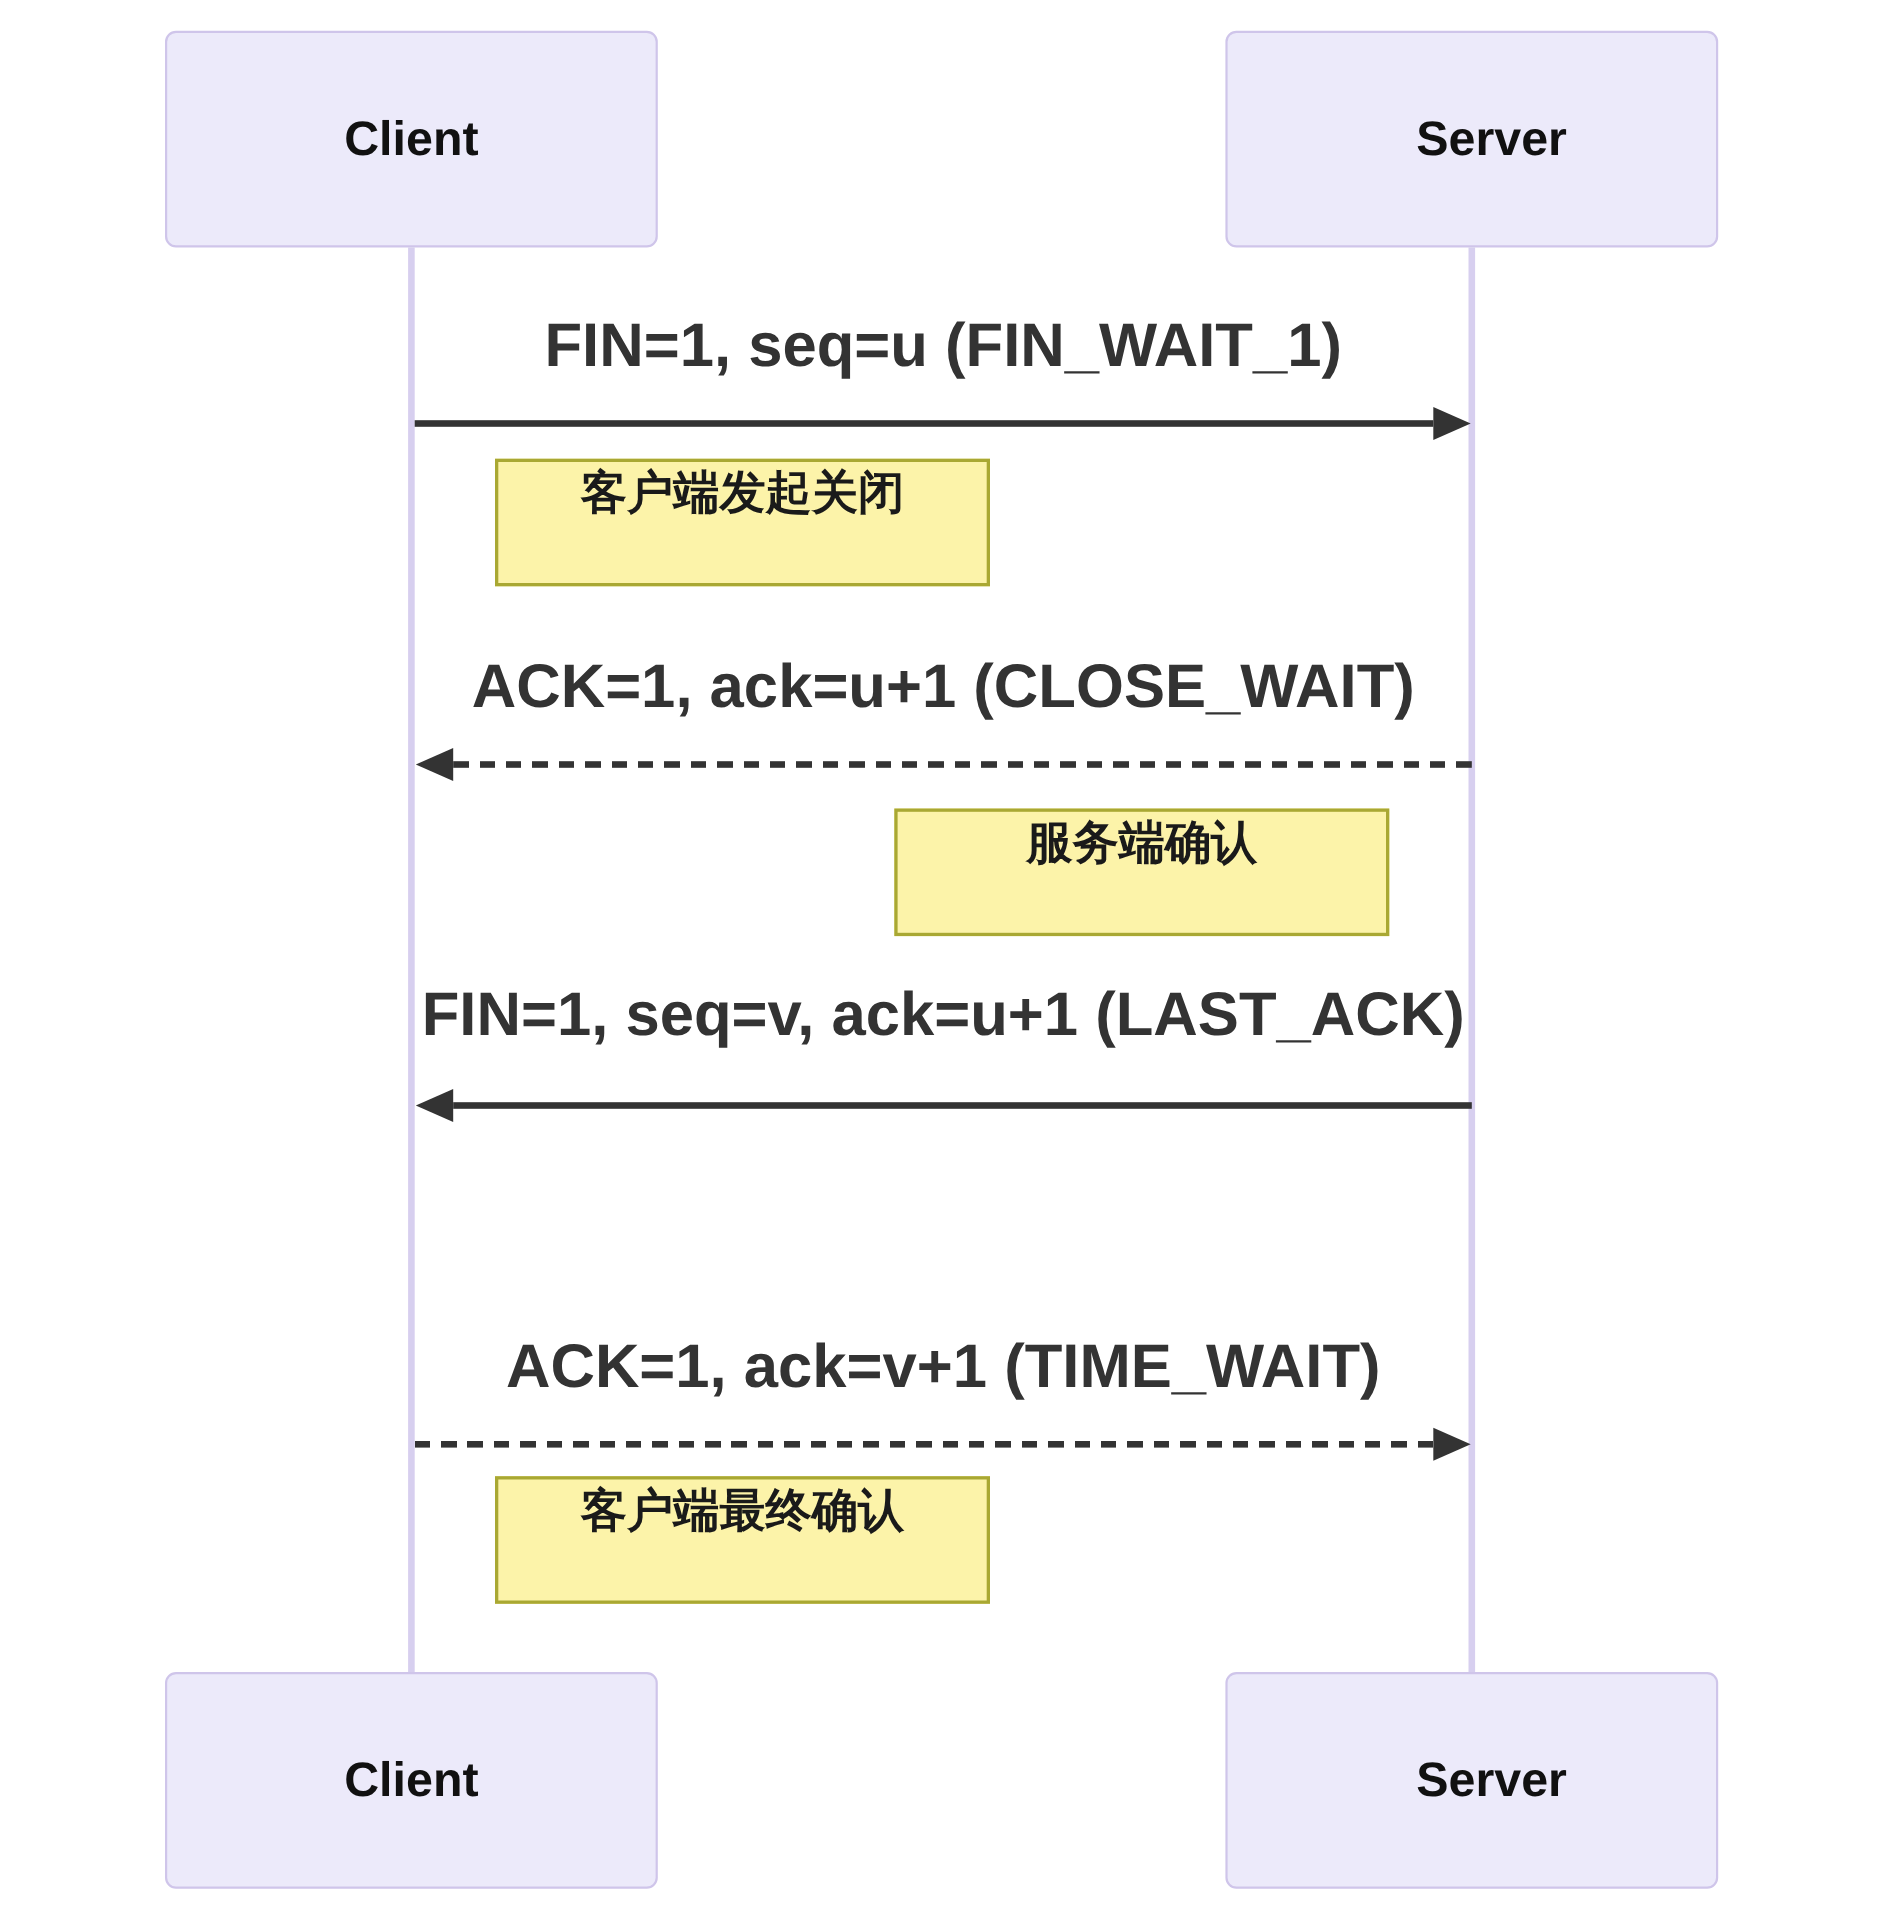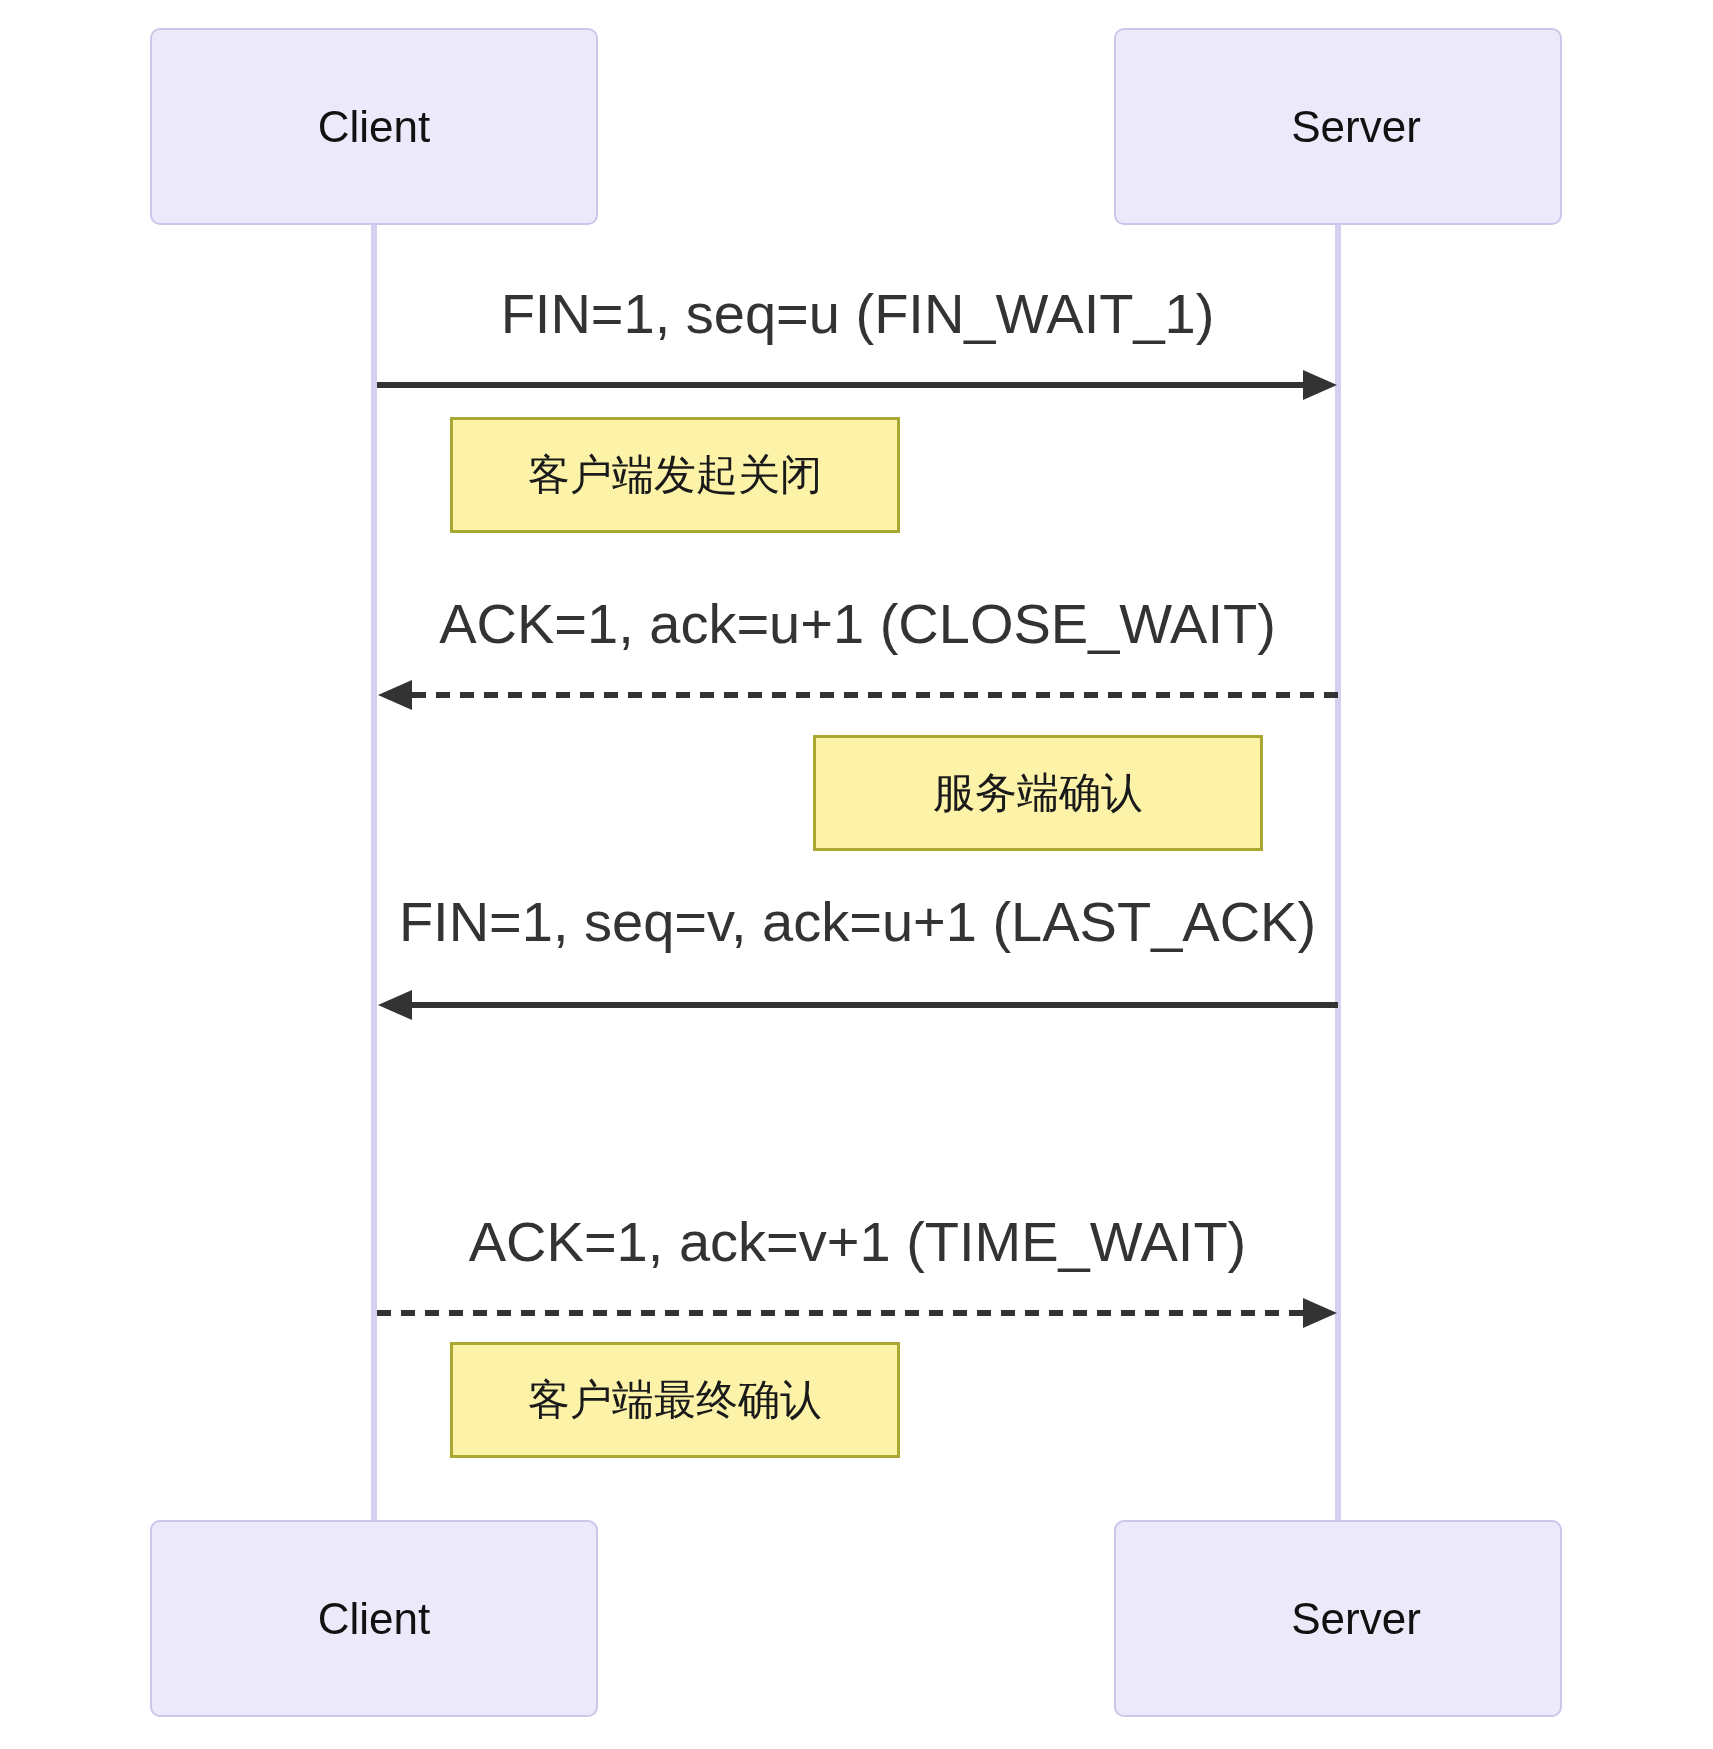--- a/index.html
+++ b/index.html
@@ -7,20 +7,21 @@
     padding: 0;
     background: #ffffff;
     font-family: "Liberation Sans", "DejaVu Sans", sans-serif;
   }
   .canvas {
     position: relative;
     width: 1570px;
     height: 1749px;
     background: var(--background, #ffffff);
     overflow: hidden;
+    font-weight: bold;
   }
   
   .actor {
     position: absolute;
     width: 448px;
     height: 197px;
     background: var(--actor-fill, #eceafa);
     border: 2px solid var(--actor-border, #cfc5ea);
     border-radius: 10px;
     display: flex;
@@ -87,21 +88,20 @@
   }
   
   .note {
     position: absolute;
     width: 450px;
     height: 116px;
     background: var(--note-fill, #fcf3a9);
     border: 3px solid var(--note-border, #a9a833);
     box-sizing: border-box;
     display: flex;
-    align-items: center;
     justify-content: center;
     font-size: 42px;
     color: #1a1a1a;
     white-space: nowrap;
   }
   .note.over-client { left: 450px; }
   .note.over-server { left: 813px; }
 </style>
 </head>
 <body>

